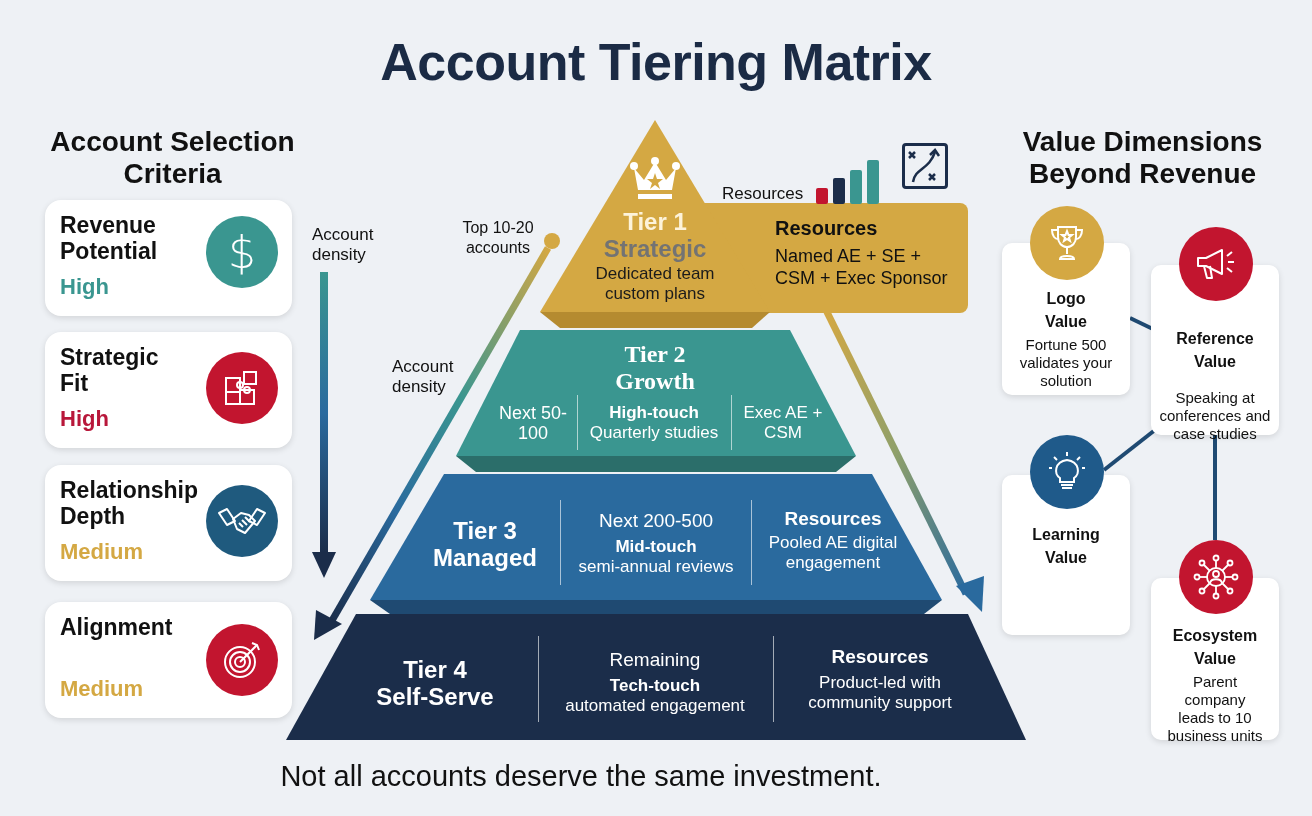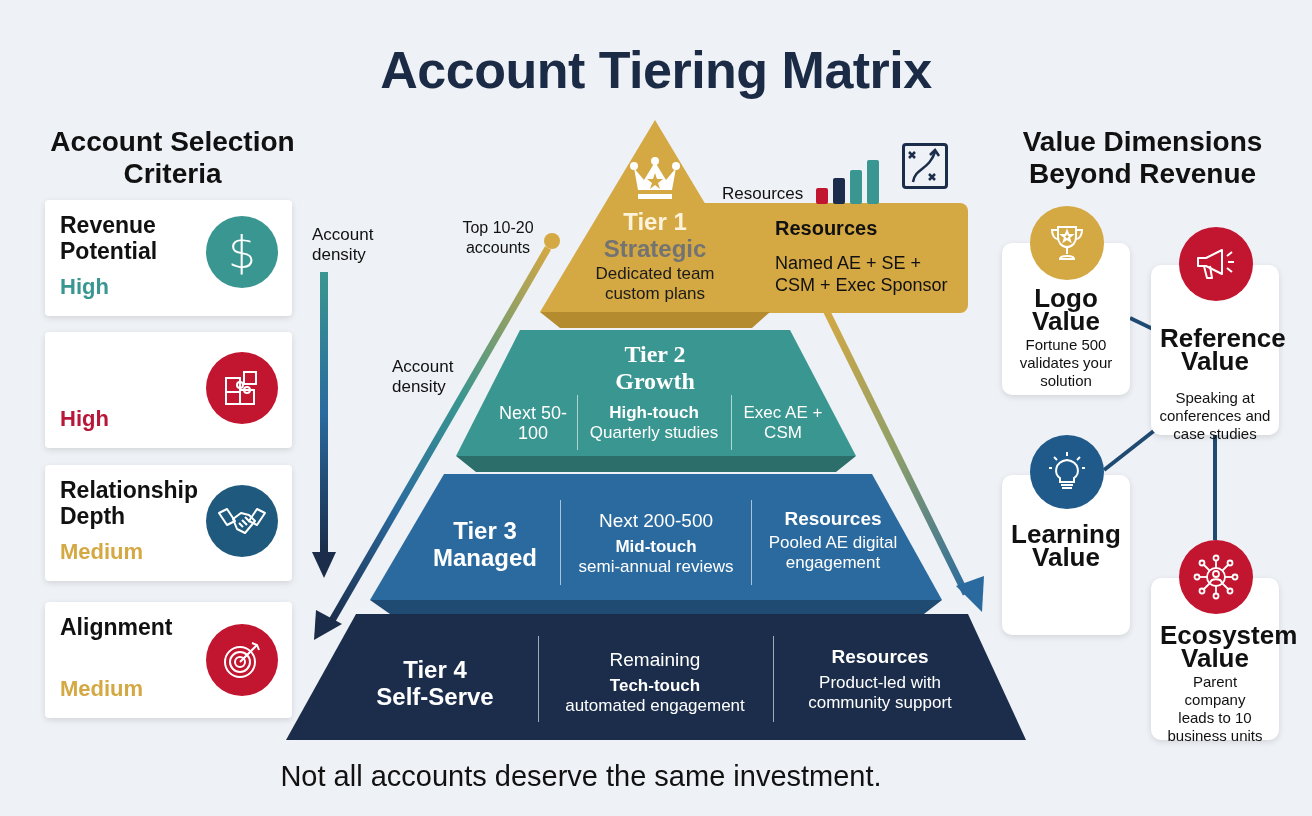--- a/index.html
+++ b/index.html
@@ -5,29 +5,29 @@
   * { box-sizing: border-box; margin: 0; padding: 0; }
   html, body { width: 1312px; height: 816px; overflow: hidden; }
   body {
     background: #eef1f5;
     font-family: "Liberation Sans", "DejaVu Sans", sans-serif;
     color: #111;
     position: relative;
   }
   .abs { position: absolute; }
   .title {
-    left: 0; width: 1312px; top: 40px; text-align: center;
+    left: 0; width: 1312px; top: 32px; text-align: center;
     font-size: 52px; font-weight: 700; color: #1b2b45; letter-spacing: -0.5px;
   }
   .section-h {
     font-size: 28px; font-weight: 700; text-align: center; line-height: 32px; color: #111;
   }
   .crit-card {
     position: absolute; left: 45px; width: 247px;
-    background: #fff; border-radius: 4px;
+    background: #fff; border-radius: 16px;
     box-shadow: 0 2px 6px rgba(0,0,0,0.12);
   }
   .crit-name { position: absolute; left: 15px; top: 12px; font-size: 23px; font-weight: 700; line-height: 26px; color: #111; }
   .crit-level { position: absolute; left: 15px; font-size: 22px; font-weight: 700; }
   .crit-icon {
     position: absolute; right: 14px; width: 72px; height: 72px; border-radius: 50%;
     display: flex; align-items: center; justify-content: center;
   }
   .small-label { font-size: 17px; line-height: 20px; color: #111; }
   .tier-text { color: #fff; text-align: center; position: absolute; }
@@ -36,21 +36,21 @@
   .tier-b { font-weight: 700; font-size: 17px; line-height: 20px; }
   .divider { position: absolute; width: 1px; background: rgba(255,255,255,0.6); }
   .val-card {
     position: absolute; background: #fff; border-radius: 10px;
     box-shadow: 0 2px 6px rgba(0,0,0,0.12); text-align: center;
   }
   .val-icon {
     position: absolute; width: 74px; height: 74px; border-radius: 50%;
     display: flex; align-items: center; justify-content: center;
   }
-  .val-h { font-size: 26px; font-weight: 700; line-height: 23px; color: #111; }
+  .val-h { font-size: 16px; font-weight: 700; line-height: 23px; color: #111; }
   .val-d { font-size: 15px; line-height: 18px; color: #111; margin-top: 3px; }
   .tagline { left: 0; width: 1118px; top: 760px; text-align: center; font-size: 29px; color: #111; padding-left: 44px; }
 </style>
 </head>
 <body>
 
 <svg class="abs" style="left:0;top:0" width="1312" height="816" viewBox="0 0 1312 816">
   <defs>
     <linearGradient id="gDensity" x1="0" y1="0" x2="0" y2="1">
       <stop offset="0" stop-color="#3a9690"></stop>
@@ -114,20 +114,21 @@
   <div class="crit-name" style="width:140px;">Revenue Potential</div>
   <div class="crit-level" style="top:74px;color:#3a9690;">High</div>
   <div class="crit-icon" style="top:16px;background:#3a9690;">
     <svg width="40" height="48" viewBox="0 0 40 48">
         <text x="20" y="40" text-anchor="middle" font-size="44" fill="#fff" font-family="DejaVu Sans, sans-serif" font-weight="300">$</text>
       </svg>
   </div>
 </div>
 
 <div class="crit-card" style="top:332px;height:116px;">
+  <div class="crit-name" style="width:120px;">Strategic Fit</div>
   <div class="crit-level" style="top:74px;color:#b8173a;">High</div>
   <div class="crit-icon" style="top:20px;background:#c2152f;">
     <svg width="44" height="44" viewBox="0 0 44 44" fill="none" stroke="#fff" stroke-width="2">
       <rect x="6" y="12" width="14" height="14"></rect>
         <rect x="20" y="24" width="14" height="14"></rect>
       <rect x="6" y="26" width="14" height="12"></rect>
         <rect x="24" y="6" width="12" height="12"></rect>
       <circle cx="20" cy="19" r="3"></circle>
         <circle cx="27" cy="24" r="3"></circle>
     </svg>
@@ -191,21 +192,21 @@
     <polygon points="25,17 27,23 33,23 28,27 30,33 25,29 20,33 22,27 17,23 23,23" fill="#d4a843"></polygon>
   </svg>
 </div>
 <div class="tier-text" style="left:575px;top:208px;width:160px;">
   <div class="tier-h" style="color:#fdf3da;">Tier 1</div>
   <div class="tier-h" style="color:#737373;">Strategic</div>
   <div class="tier-sub" style="color:#1b1b1b;width:130px;margin:2px auto 0;">Dedicated team custom plans</div>
 </div>
 <div class="abs" style="left:775px;top:217px;width:185px;">
   <div style="font-size:20px;font-weight:700;color:#111;">Resources</div>
-  <div style="font-size:18px;line-height:22px;color:#111;margin-top:12px;">Named AE + SE + CSM + Exec Sponsor</div>
+  <div style="font-size:18px;line-height:22px;color:#111;margin-top:5px;">Named AE + SE + CSM + Exec Sponsor</div>
 </div>
 
 <div class="tier-text" style="left:570px;top:341px;width:170px;font-family:Liberation Serif, serif;">
   <div class="tier-h">Tier 2</div>
   <div class="tier-h">Growth</div>
 </div>
 <div class="tier-text tier-sub" style="left:490px;top:403px;width:86px;font-size:18px;">Next 50-100</div>
 <div class="divider" style="left:577px;top:395px;height:55px;"></div>
 <div class="tier-text" style="left:578px;top:403px;width:152px;">
   <div class="tier-b">High-touch</div>

